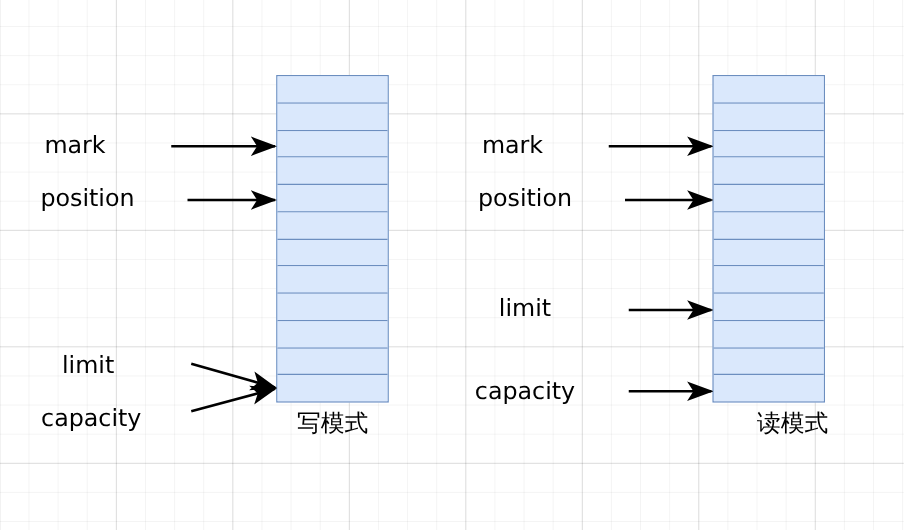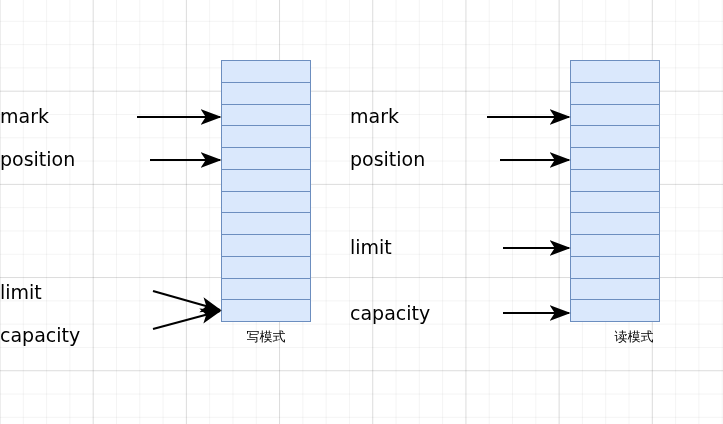--- a/index.html
+++ b/index.html
@@ -43,33 +43,33 @@
     box-sizing: border-box;
     border-bottom: 1.5px solid #6c8ebf;
     background: #dae8fc;
   }
   .cell:last-child {
     border-bottom: none;
   }
   .mode-label {
     position: absolute;
     text-align: center;
-    font-size: 13px;
+    font-size: 19px;
     color: #000000;
     font-family: "DejaVu Sans", sans-serif;
     white-space: nowrap;
     line-height: 1;
   }
   .side-label {
     position: absolute;
     font-size: 19px;
     color: #000000;
     font-family: "DejaVu Sans", sans-serif;
     white-space: nowrap;
-    text-align: left;
+    text-align: center;
     line-height: 1;
   }
   svg.arrows {
     position: absolute;
     left: 0;
     top: 0;
     width: 723px;
     height: 424px;
     pointer-events: none;
   }

